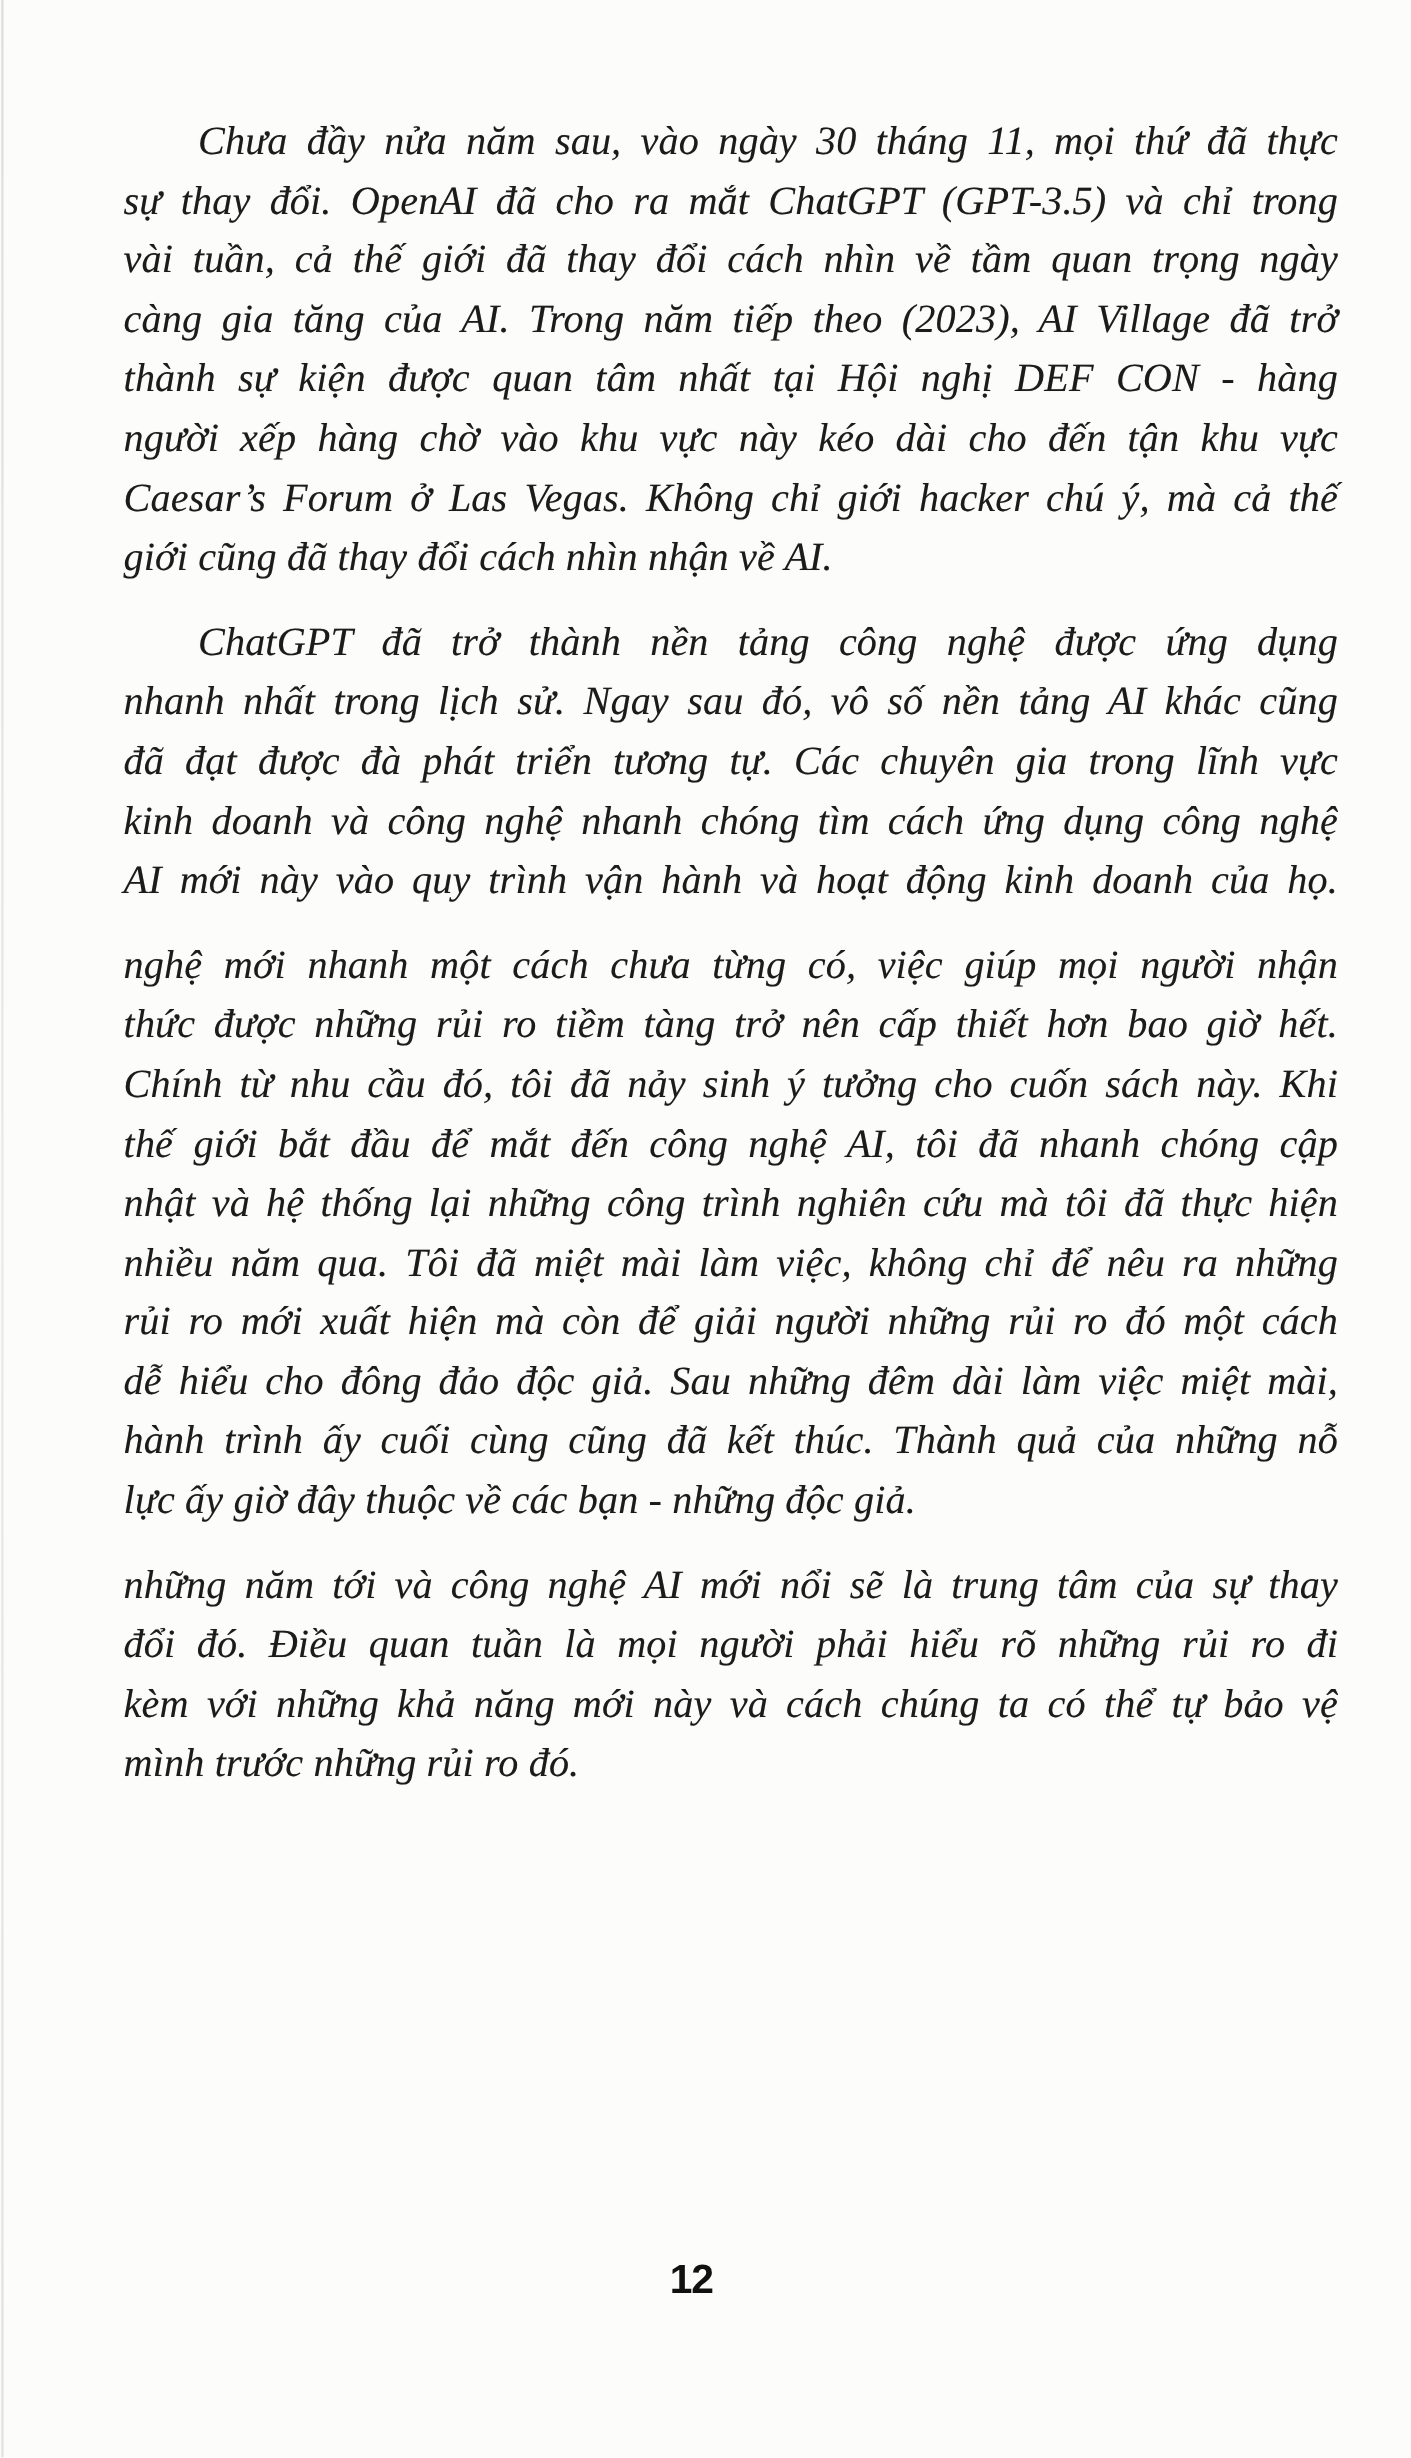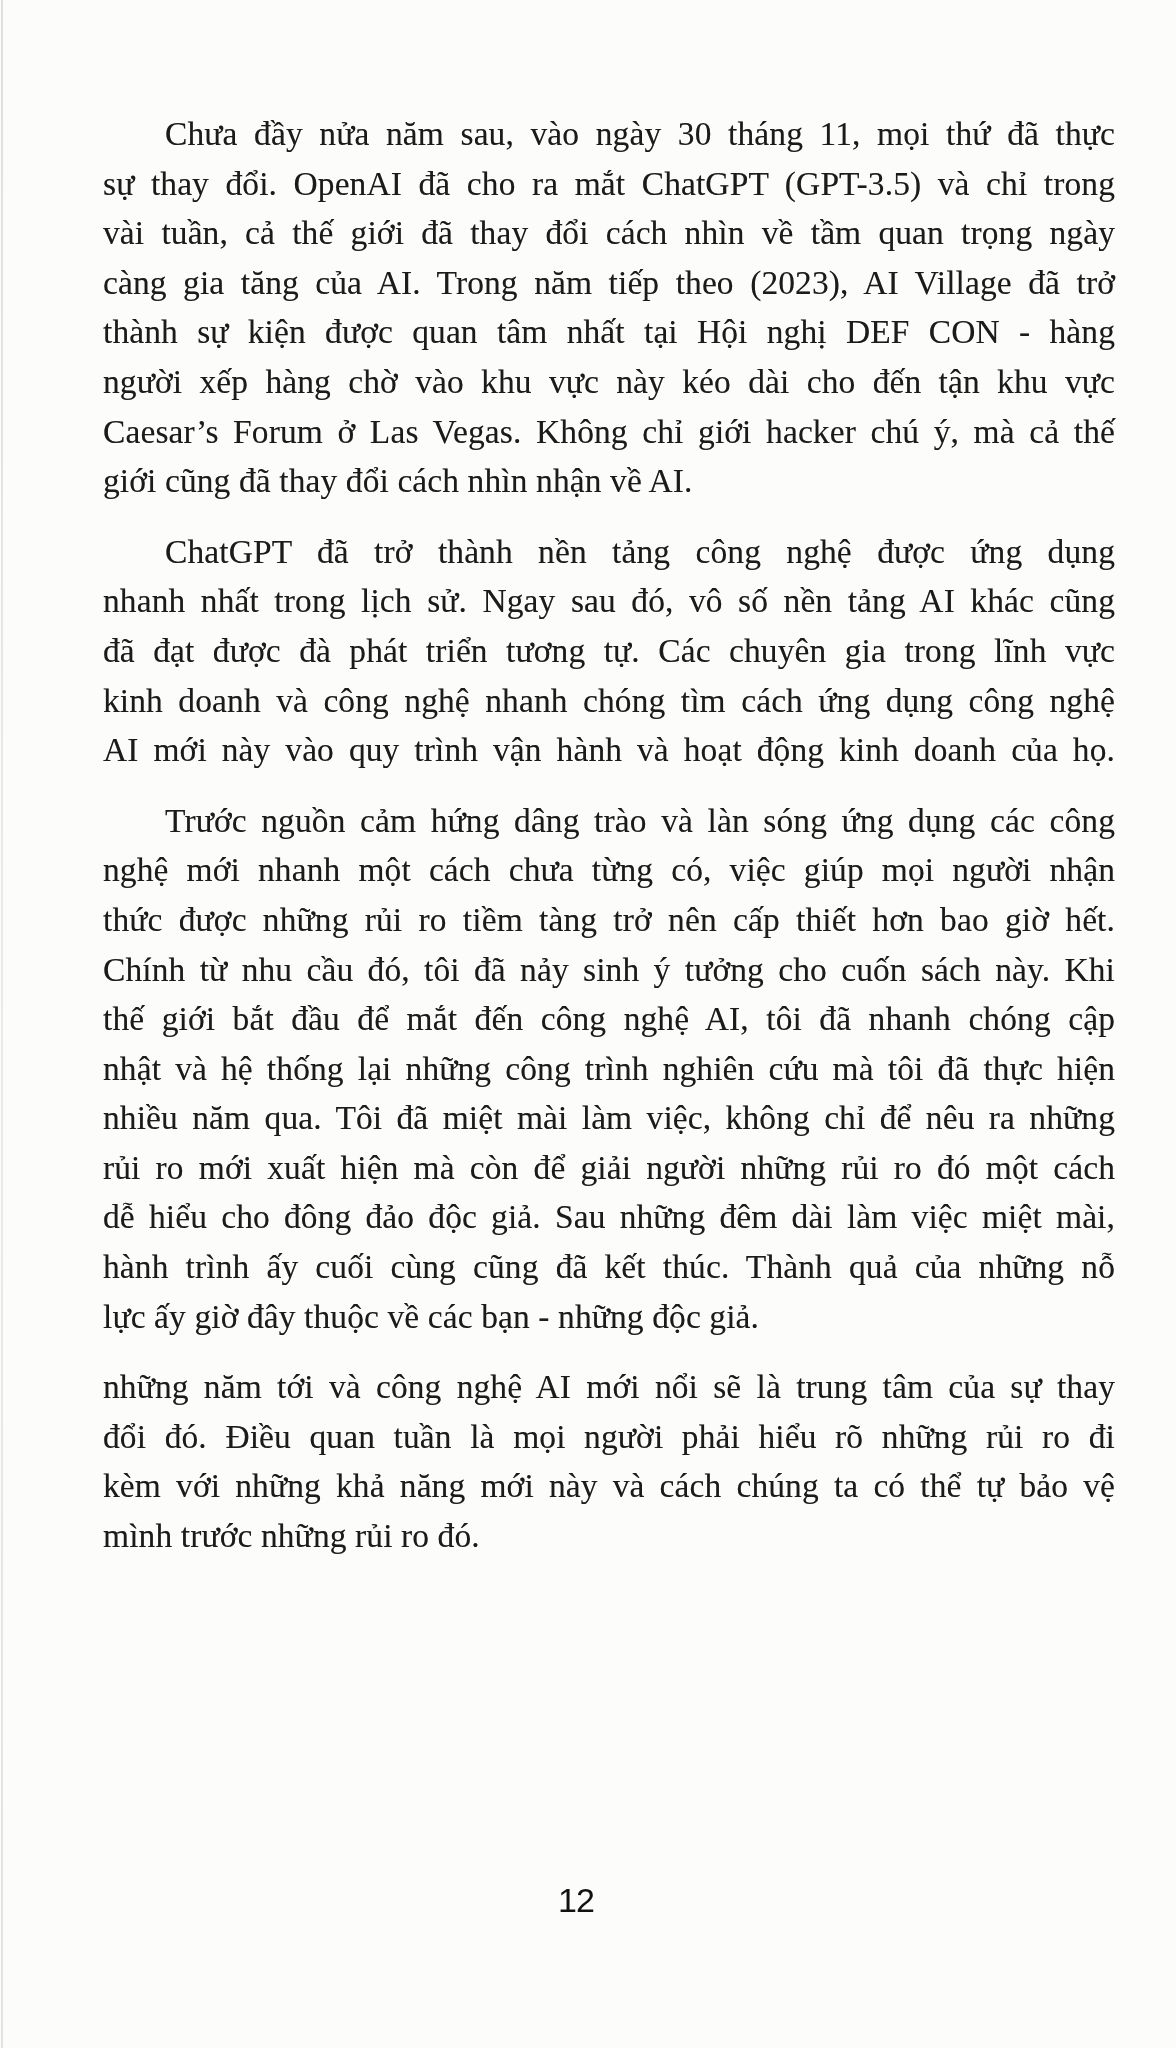--- a/index.html
+++ b/index.html
@@ -24,21 +24,22 @@
     background: linear-gradient(to bottom, #d8d8d8 0%, #e6e6e6 50%, #dcdcdc 100%);
     opacity: 0.8;
   }
   .page-body {
     position: absolute;
     left: 103px;
     top: 93px;
     width: 1012px;
   }
   .paragraph {
-    margin: 16px 0 21px 0;
+    margin: 0 0 21px 0;
+    font-style: italic;
   }
   .line {
     display: block;
     font-size: 33.5px;
     line-height: 49.6px;
     height: 49.6px;
     white-space: nowrap;
     text-align: justify;
     text-align-last: justify;
     letter-spacing: 0.1px;
@@ -51,21 +52,21 @@
     text-align: left;
     text-align-last: left;
   }
   .page-number {
     position: absolute;
     left: 0;
     width: 1152px;
     top: 1880px;
     text-align: center;
     font-family: "Liberation Sans", "DejaVu Sans", sans-serif;
-    font-weight: normal;
+    font-weight: bold;
     font-size: 34px;
     line-height: 40px;
     color: #111;
     letter-spacing: -1px;
   }
 </style>
 </head>
 <body>
 
 <div class="edge-line"></div>
@@ -85,21 +86,20 @@
 
   <p class="paragraph">
     <span class="line first">ChatGPT đã trở thành nền tảng công nghệ được ứng dụng</span>
     <span class="line">nhanh nhất trong lịch sử. Ngay sau đó, vô số nền tảng AI khác cũng</span>
     <span class="line">đã đạt được đà phát triển tương tự. Các chuyên gia trong lĩnh vực</span>
     <span class="line">kinh doanh và công nghệ nhanh chóng tìm cách ứng dụng công nghệ</span>
     <span class="line">AI mới này vào quy trình vận hành và hoạt động kinh doanh của họ.</span>
   </p>
 
   <p class="paragraph">
-    <span class="line first">Trước nguồn cảm hứng dâng trào và làn sóng ứng dụng các công</span>
     <span class="line">nghệ mới nhanh một cách chưa từng có, việc giúp mọi người nhận</span>
     <span class="line">thức được những rủi ro tiềm tàng trở nên cấp thiết hơn bao giờ hết.</span>
     <span class="line">Chính từ nhu cầu đó, tôi đã nảy sinh ý tưởng cho cuốn sách này. Khi</span>
     <span class="line">thế giới bắt đầu để mắt đến công nghệ AI, tôi đã nhanh chóng cập</span>
     <span class="line">nhật và hệ thống lại những công trình nghiên cứu mà tôi đã thực hiện</span>
     <span class="line">nhiều năm qua. Tôi đã miệt mài làm việc, không chỉ để nêu ra những</span>
     <span class="line">rủi ro mới xuất hiện mà còn để giải người những rủi ro đó một cách</span>
     <span class="line">dễ hiểu cho đông đảo độc giả. Sau những đêm dài làm việc miệt mài,</span>
     <span class="line">hành trình ấy cuối cùng cũng đã kết thúc. Thành quả của những nỗ</span>
     <span class="line last">lực ấy giờ đây thuộc về các bạn - những độc giả.</span>

